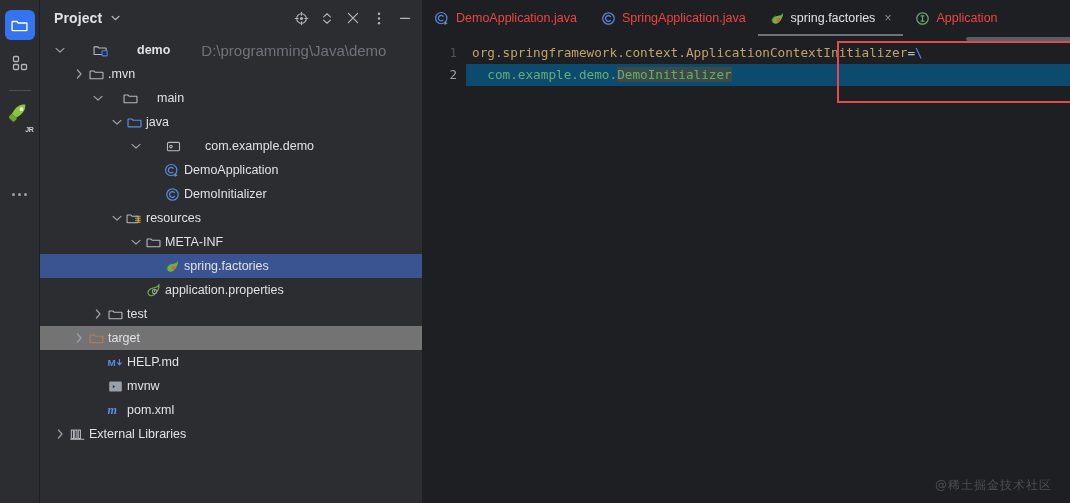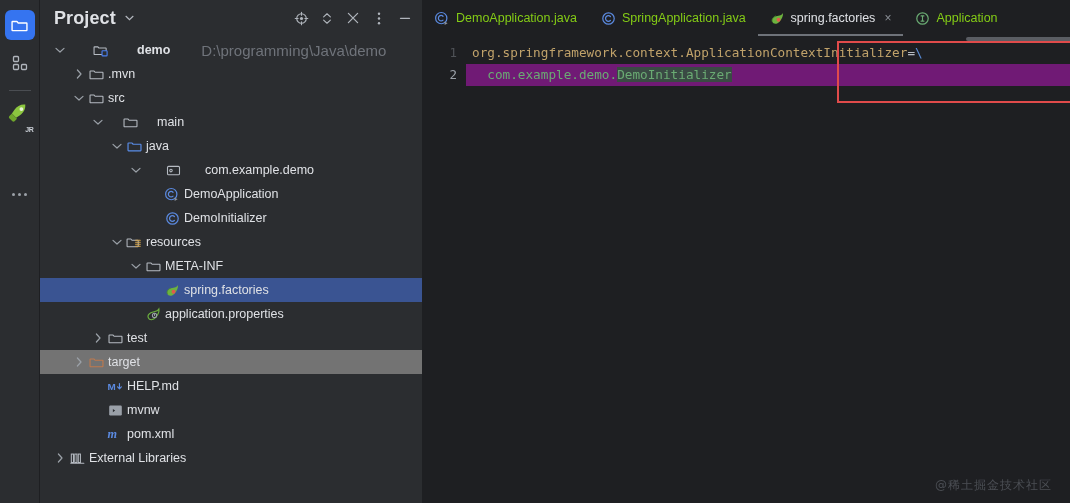--- a/index.html
+++ b/index.html
@@ -43,21 +43,21 @@
     background: #2b2d30;
     display: flex; flex-direction: column;
     flex: 0 0 382px;
     position: relative;
   }
   .panel-header {
     height: 36px; display: flex; align-items: center;
     padding: 0 6px 0 14px; gap: 4px;
   }
   .panel-title {
-    font-size: 18px; color: #dfe1e5; font-weight: bold;
+    font-size: 14px; color: #dfe1e5; font-weight: bold;
     letter-spacing: 0.1px;
   }
   .panel-title-chevron { margin-left: 5px; color: #b4b8bf; font-size: 9px; line-height: 1; }
   .panel-header-spacer { flex: 1; }
   .hdr-icon {
     width: 22px; height: 22px; display: flex; align-items: center; justify-content: center;
     border-radius: 4px; color: #b9bdc4;
   }
 
   
@@ -80,21 +80,21 @@
   .path-hint { color: #6f737a; margin-left: 7px; font-size: 15px; }
 
   
   .editor-area {
     flex: 1; height: 503px; background: #1e1f22;
     display: flex; flex-direction: column; position: relative;
   }
   .tabbar { height: 36px; display: flex; align-items: stretch; position: relative; }
   .tab {
     display: flex; align-items: center; gap: 6px;
-    padding: 0 12px; font-size: 12.5px; color: #84cc16;
+    padding: 0 12px; font-size: 12.5px; color: #ef4444;
     position: relative; white-space: nowrap;
   }
   .tab.active { color: #dfe1e5; }
   .tab.active::after {
     content: ""; position: absolute; left: 0; right: 0; bottom: 0;
     height: 2px; background: #6e7279;
   }
   .tab-close { color: #8a8f96; font-size: 12px; margin-left: 3px; }
 
   .code-wrap { flex: 1; position: relative; display: flex; }
@@ -106,21 +106,21 @@
     height: 22px; line-height: 22px; font-size: 12.5px;
     color: #4f5257; font-family: "DejaVu Sans Mono", monospace; padding-right: 9px;
   }
   .gutter-num.cur { color: #9ba1a8; }
   .code-body { flex: 1; padding-top: 6px; position: relative; }
   .code-line {
     height: 22px; line-height: 22px;
     font-family: "DejaVu Sans Mono", monospace; font-size: 12.7px;
     white-space: pre; padding-left: 6px;
   }
-  .code-line.l2 { background: #701a75; }
+  .code-line.l2 { background: #0c4a6e; }
   .tok-key { color: #c0a26a; }
   .tok-eq { color: #b9bdc4; }
   .tok-bs { color: #598cd8; }
   .tok-val { color: #6aab73; }
   .tok-hl { background: #3a4a44; color: #6aab73; }
 
   
   .annot {
     position: absolute; left: 415px; top: 41px;
     width: 565px; height: 62px;
@@ -257,35 +257,20 @@
             </svg>
           </span>
           <span class="ticon">
             <span>
               <svg width="15" height="15" viewBox="0 0 16 16">
                 <path d="M1.6 4.3h3.8l1.1 1.3h7.9c.3 0 .5.2.5.5v6c0 .3-.2.5-.5.5H1.6c-.3 0-.5-.2-.5-.5V4.8c0-.3.2-.5.5-.5z" fill="none" stroke="#b6bbc2" stroke-width="1.15" stroke-linejoin="round"></path>
               </svg>
             </span>
           </span>
           <span class="label">.mvn</span>
-        </div>
-        <div class="row" style="padding-left: 31px;">
-          <span class="twisty">
-            <svg width="10" height="7" viewBox="0 0 10 7">
-              <path d="M1 1.4 5 5 9 1.4" fill="none" stroke="#9ba1a8" stroke-width="1.2" stroke-linecap="round" stroke-linejoin="round"></path>
-            </svg>
-          </span>
-          <span class="ticon">
-            <span>
-              <svg width="15" height="15" viewBox="0 0 16 16">
-                <path d="M1.6 4.3h3.8l1.1 1.3h7.9c.3 0 .5.2.5.5v6c0 .3-.2.5-.5.5H1.6c-.3 0-.5-.2-.5-.5V4.8c0-.3.2-.5.5-.5z" fill="none" stroke="#b6bbc2" stroke-width="1.15" stroke-linejoin="round"></path>
-              </svg>
-            </span>
-          </span>
-          <span class="label">src</span>
         </div>
         <div class="row" style="padding-left: 50px; gap: 15px;">
           <span class="twisty">
             <svg width="10" height="7" viewBox="0 0 10 7">
               <path d="M1 1.4 5 5 9 1.4" fill="none" stroke="#9ba1a8" stroke-width="1.2" stroke-linecap="round" stroke-linejoin="round"></path>
             </svg>
           </span>
           <span class="ticon">
             <span>
               <svg width="15" height="15" viewBox="0 0 16 16">

